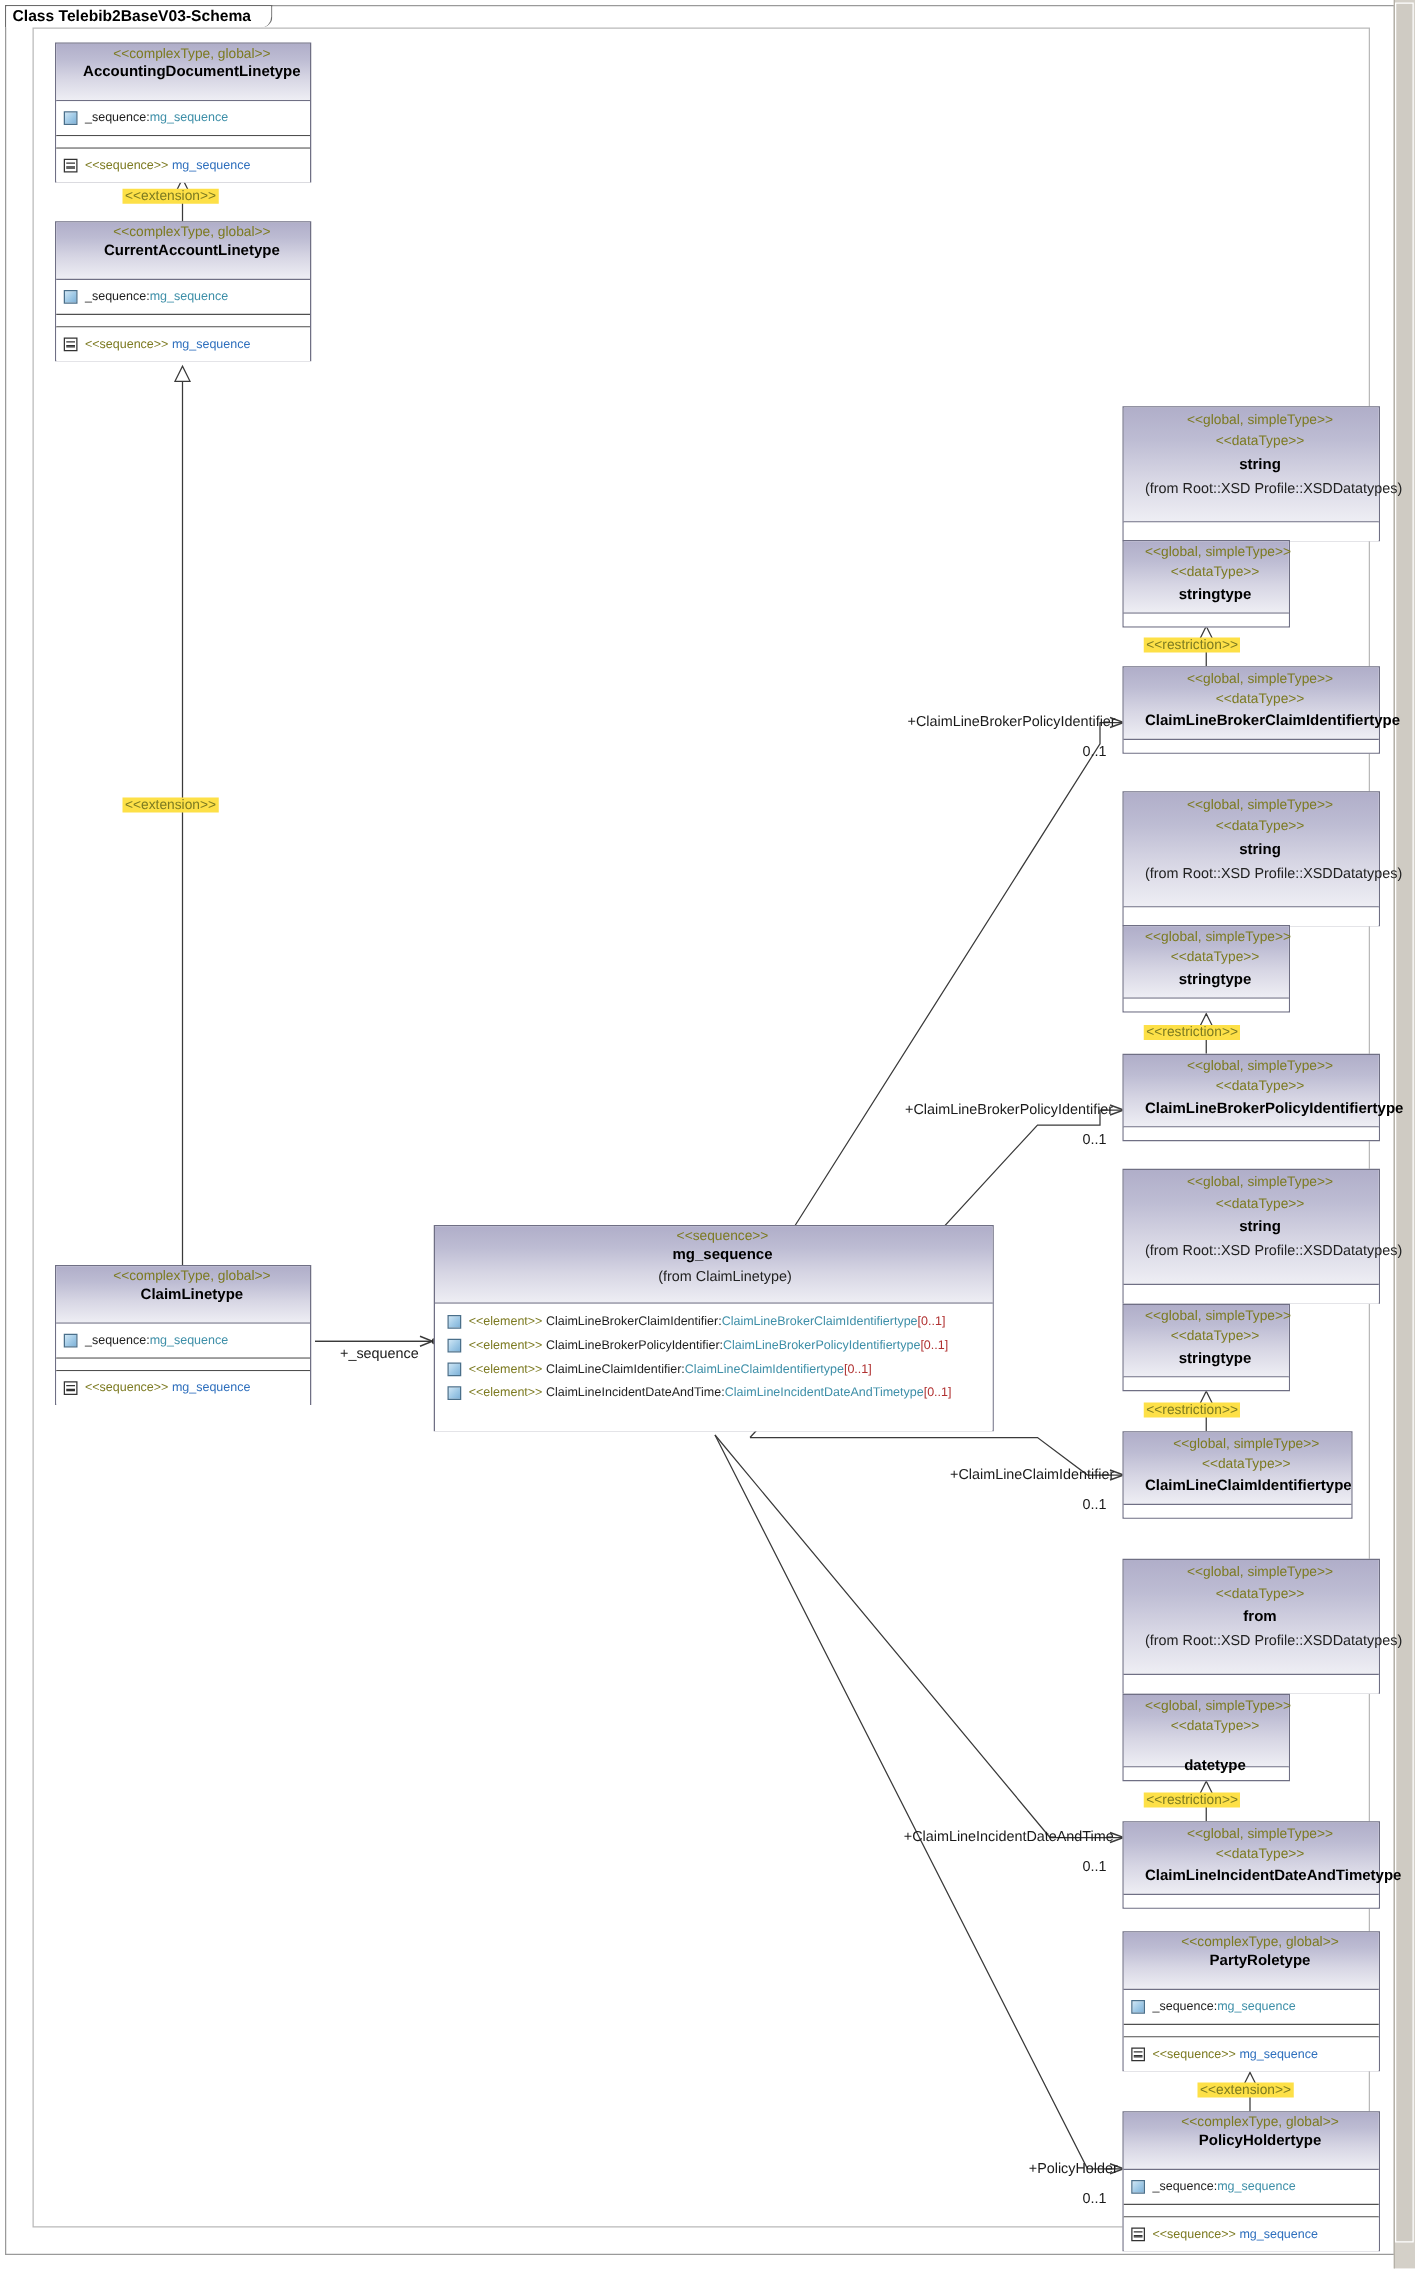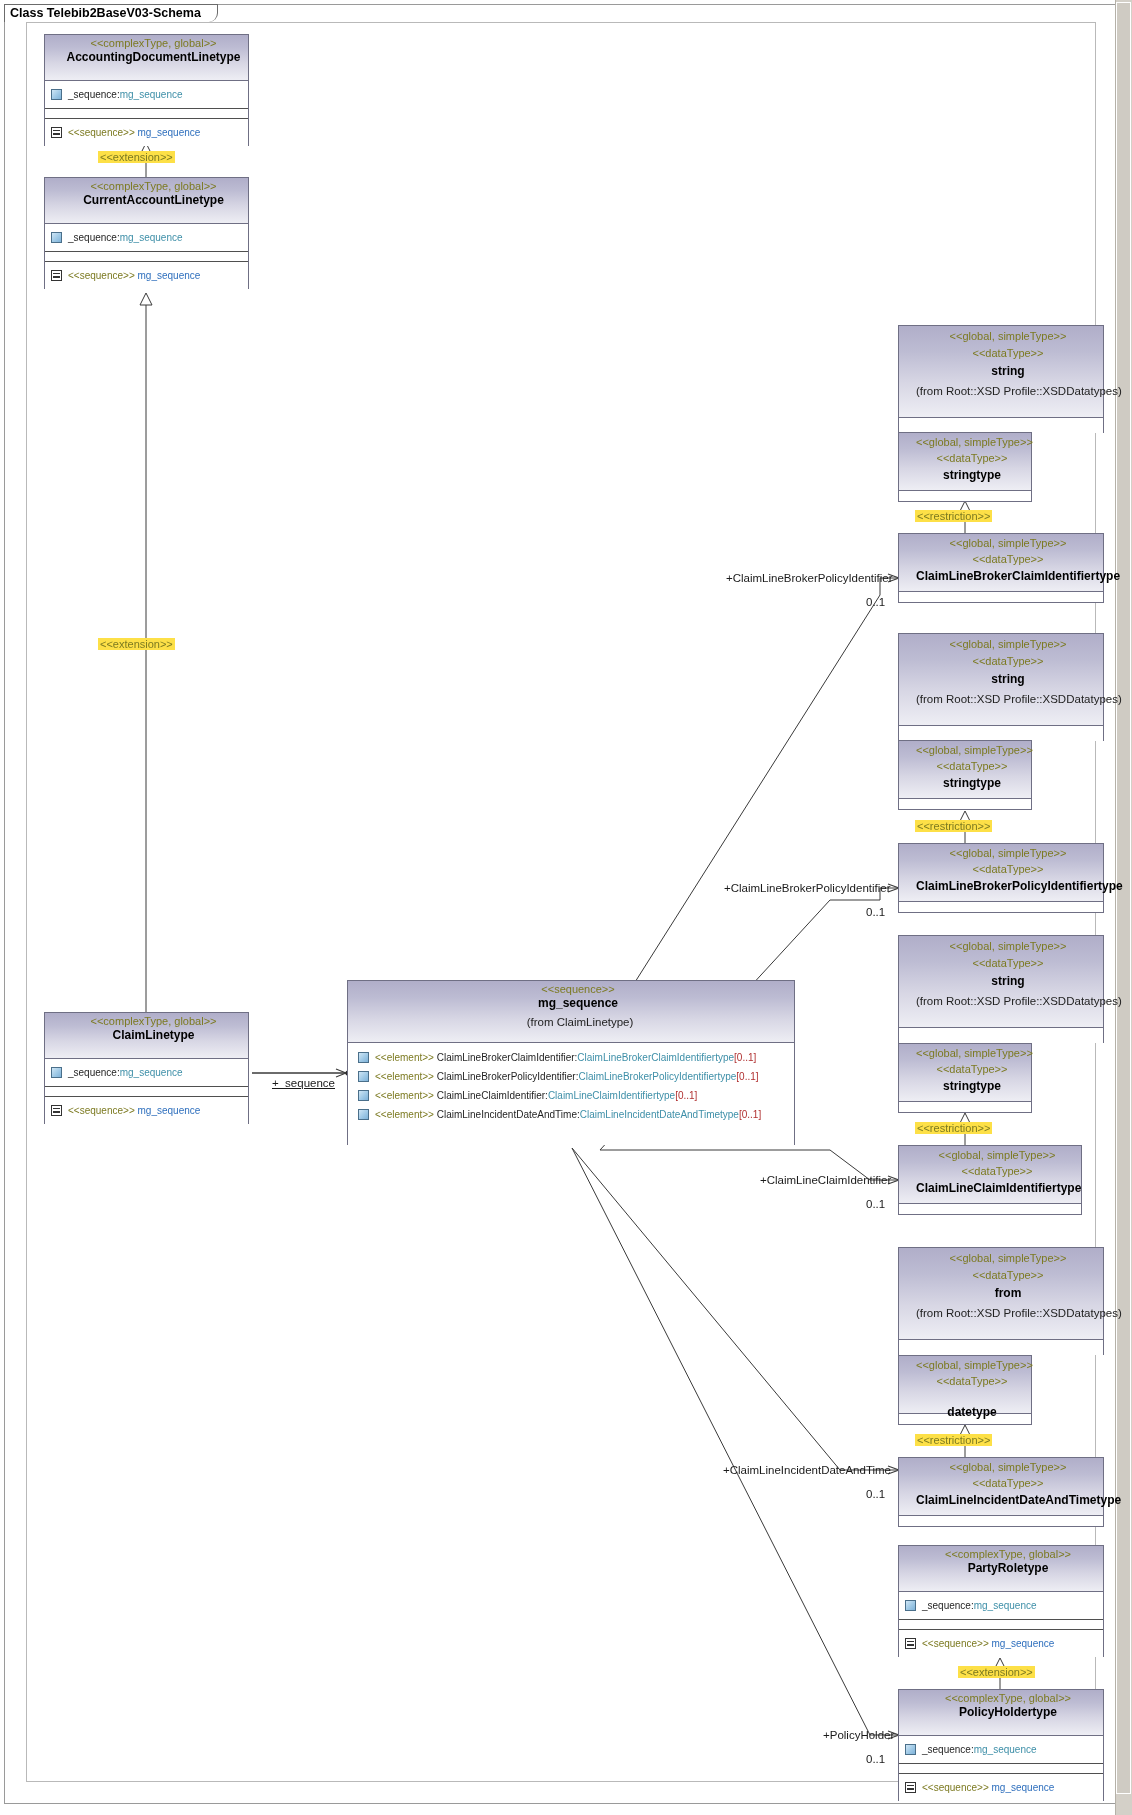--- a/index.html
+++ b/index.html
@@ -134,21 +134,21 @@
   <div class="lbl" style="left:915px;top:410px;">&lt;&lt;restriction&gt;&gt;</div>
   <div class="lbl" style="left:915px;top:510px;">&lt;&lt;restriction&gt;&gt;</div>
   <div class="lbl" style="left:915px;top:718px;">&lt;&lt;restriction&gt;&gt;</div>
   <div class="lbl" style="left:915px;top:820px;">&lt;&lt;restriction&gt;&gt;</div>
   <div class="lbl" style="left:915px;top:1021px;">&lt;&lt;restriction&gt;&gt;</div>
   <div class="lbl" style="left:915px;top:1122px;">&lt;&lt;restriction&gt;&gt;</div>
   <div class="lbl" style="left:915px;top:1332px;">&lt;&lt;restriction&gt;&gt;</div>
   <div class="lbl" style="left:915px;top:1434px;">&lt;&lt;restriction&gt;&gt;</div>
   <div class="lbl" style="left:958px;top:1666px;">&lt;&lt;extension&gt;&gt;</div>
 
-  <div class="albl" style="left:272px;top:1077px;color:#1a1a1a;text-decoration:underline;">+_sequence</div>
+  <div class="albl" style="left:272px;top:1077px;color:#1a1a1a;">+_sequence</div>
 
   <div class="albl" style="left:726px;top:578px;transform:translateY(-50%);">+ClaimLineBrokerPolicyIdentifier</div>
   <div class="amult" style="left:866px;top:596px;">0..1</div>
 
   <div class="albl" style="left:724px;top:888px;transform:translateY(-50%);">+ClaimLineBrokerPolicyIdentifier</div>
   <div class="amult" style="left:866px;top:906px;">0..1</div>
 
   <div class="albl" style="left:760px;top:1180px;transform:translateY(-50%);">+ClaimLineClaimIdentifier</div>
   <div class="amult" style="left:866px;top:1198px;">0..1</div>
 

